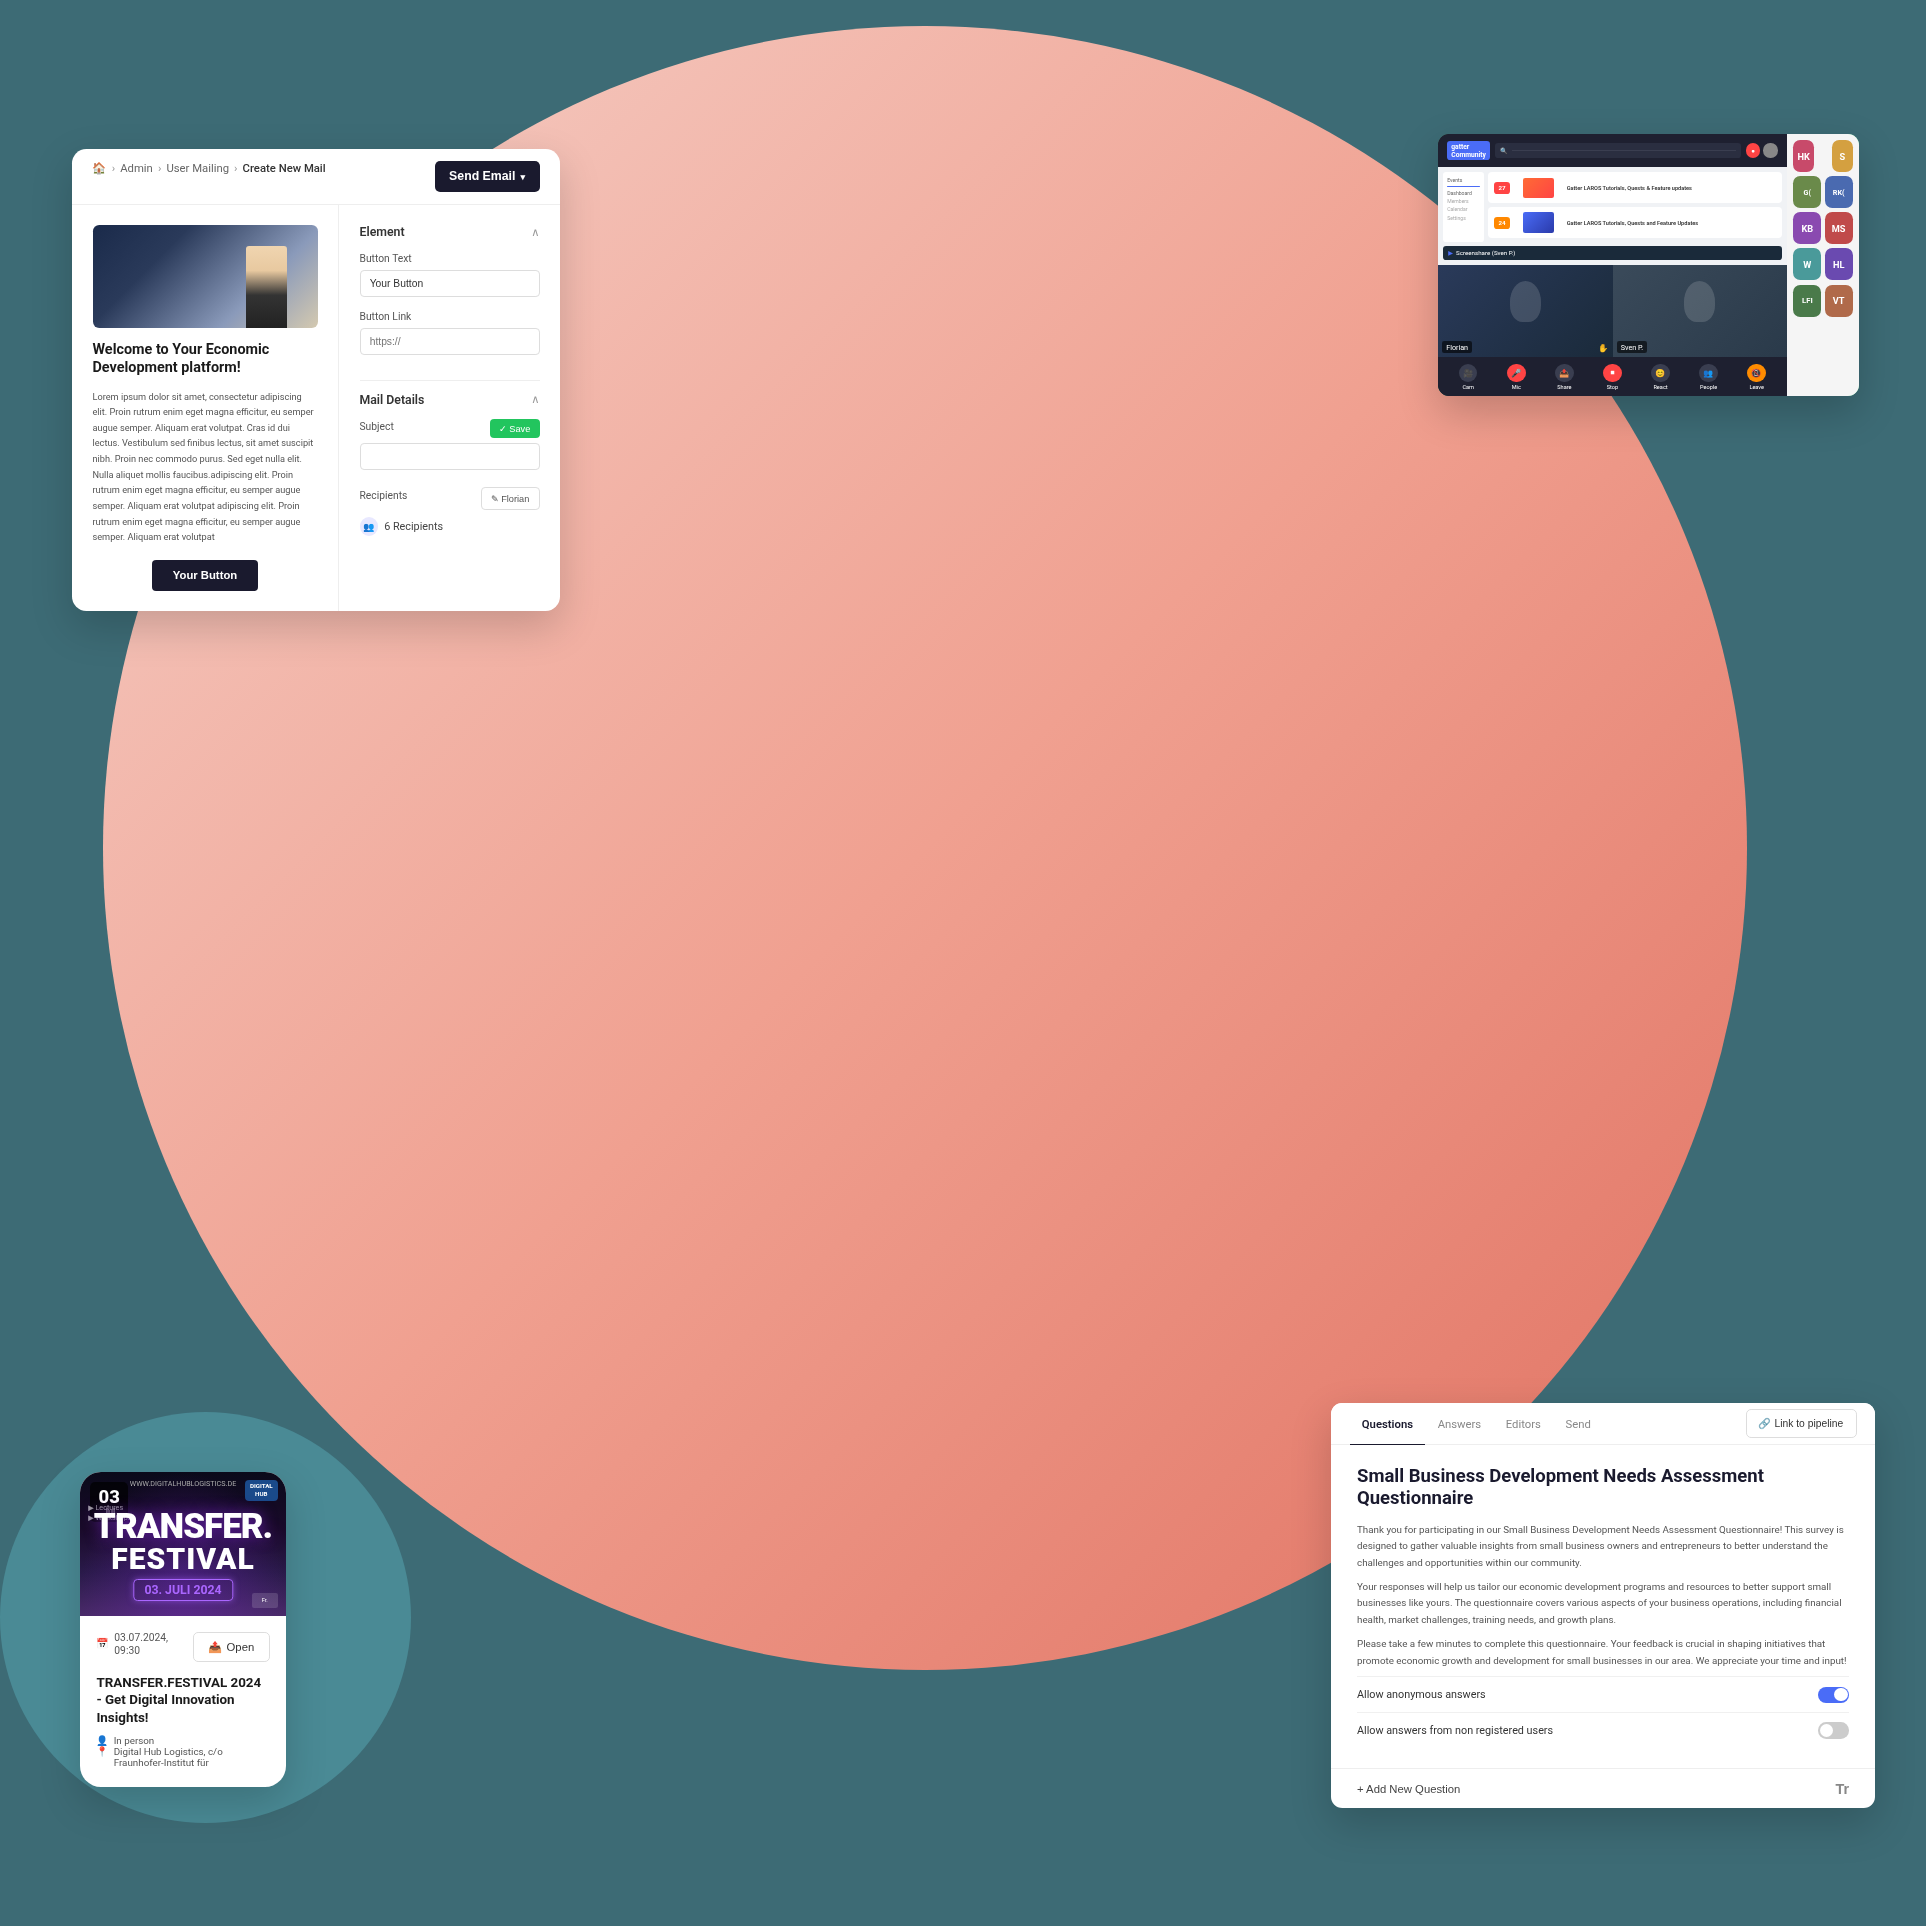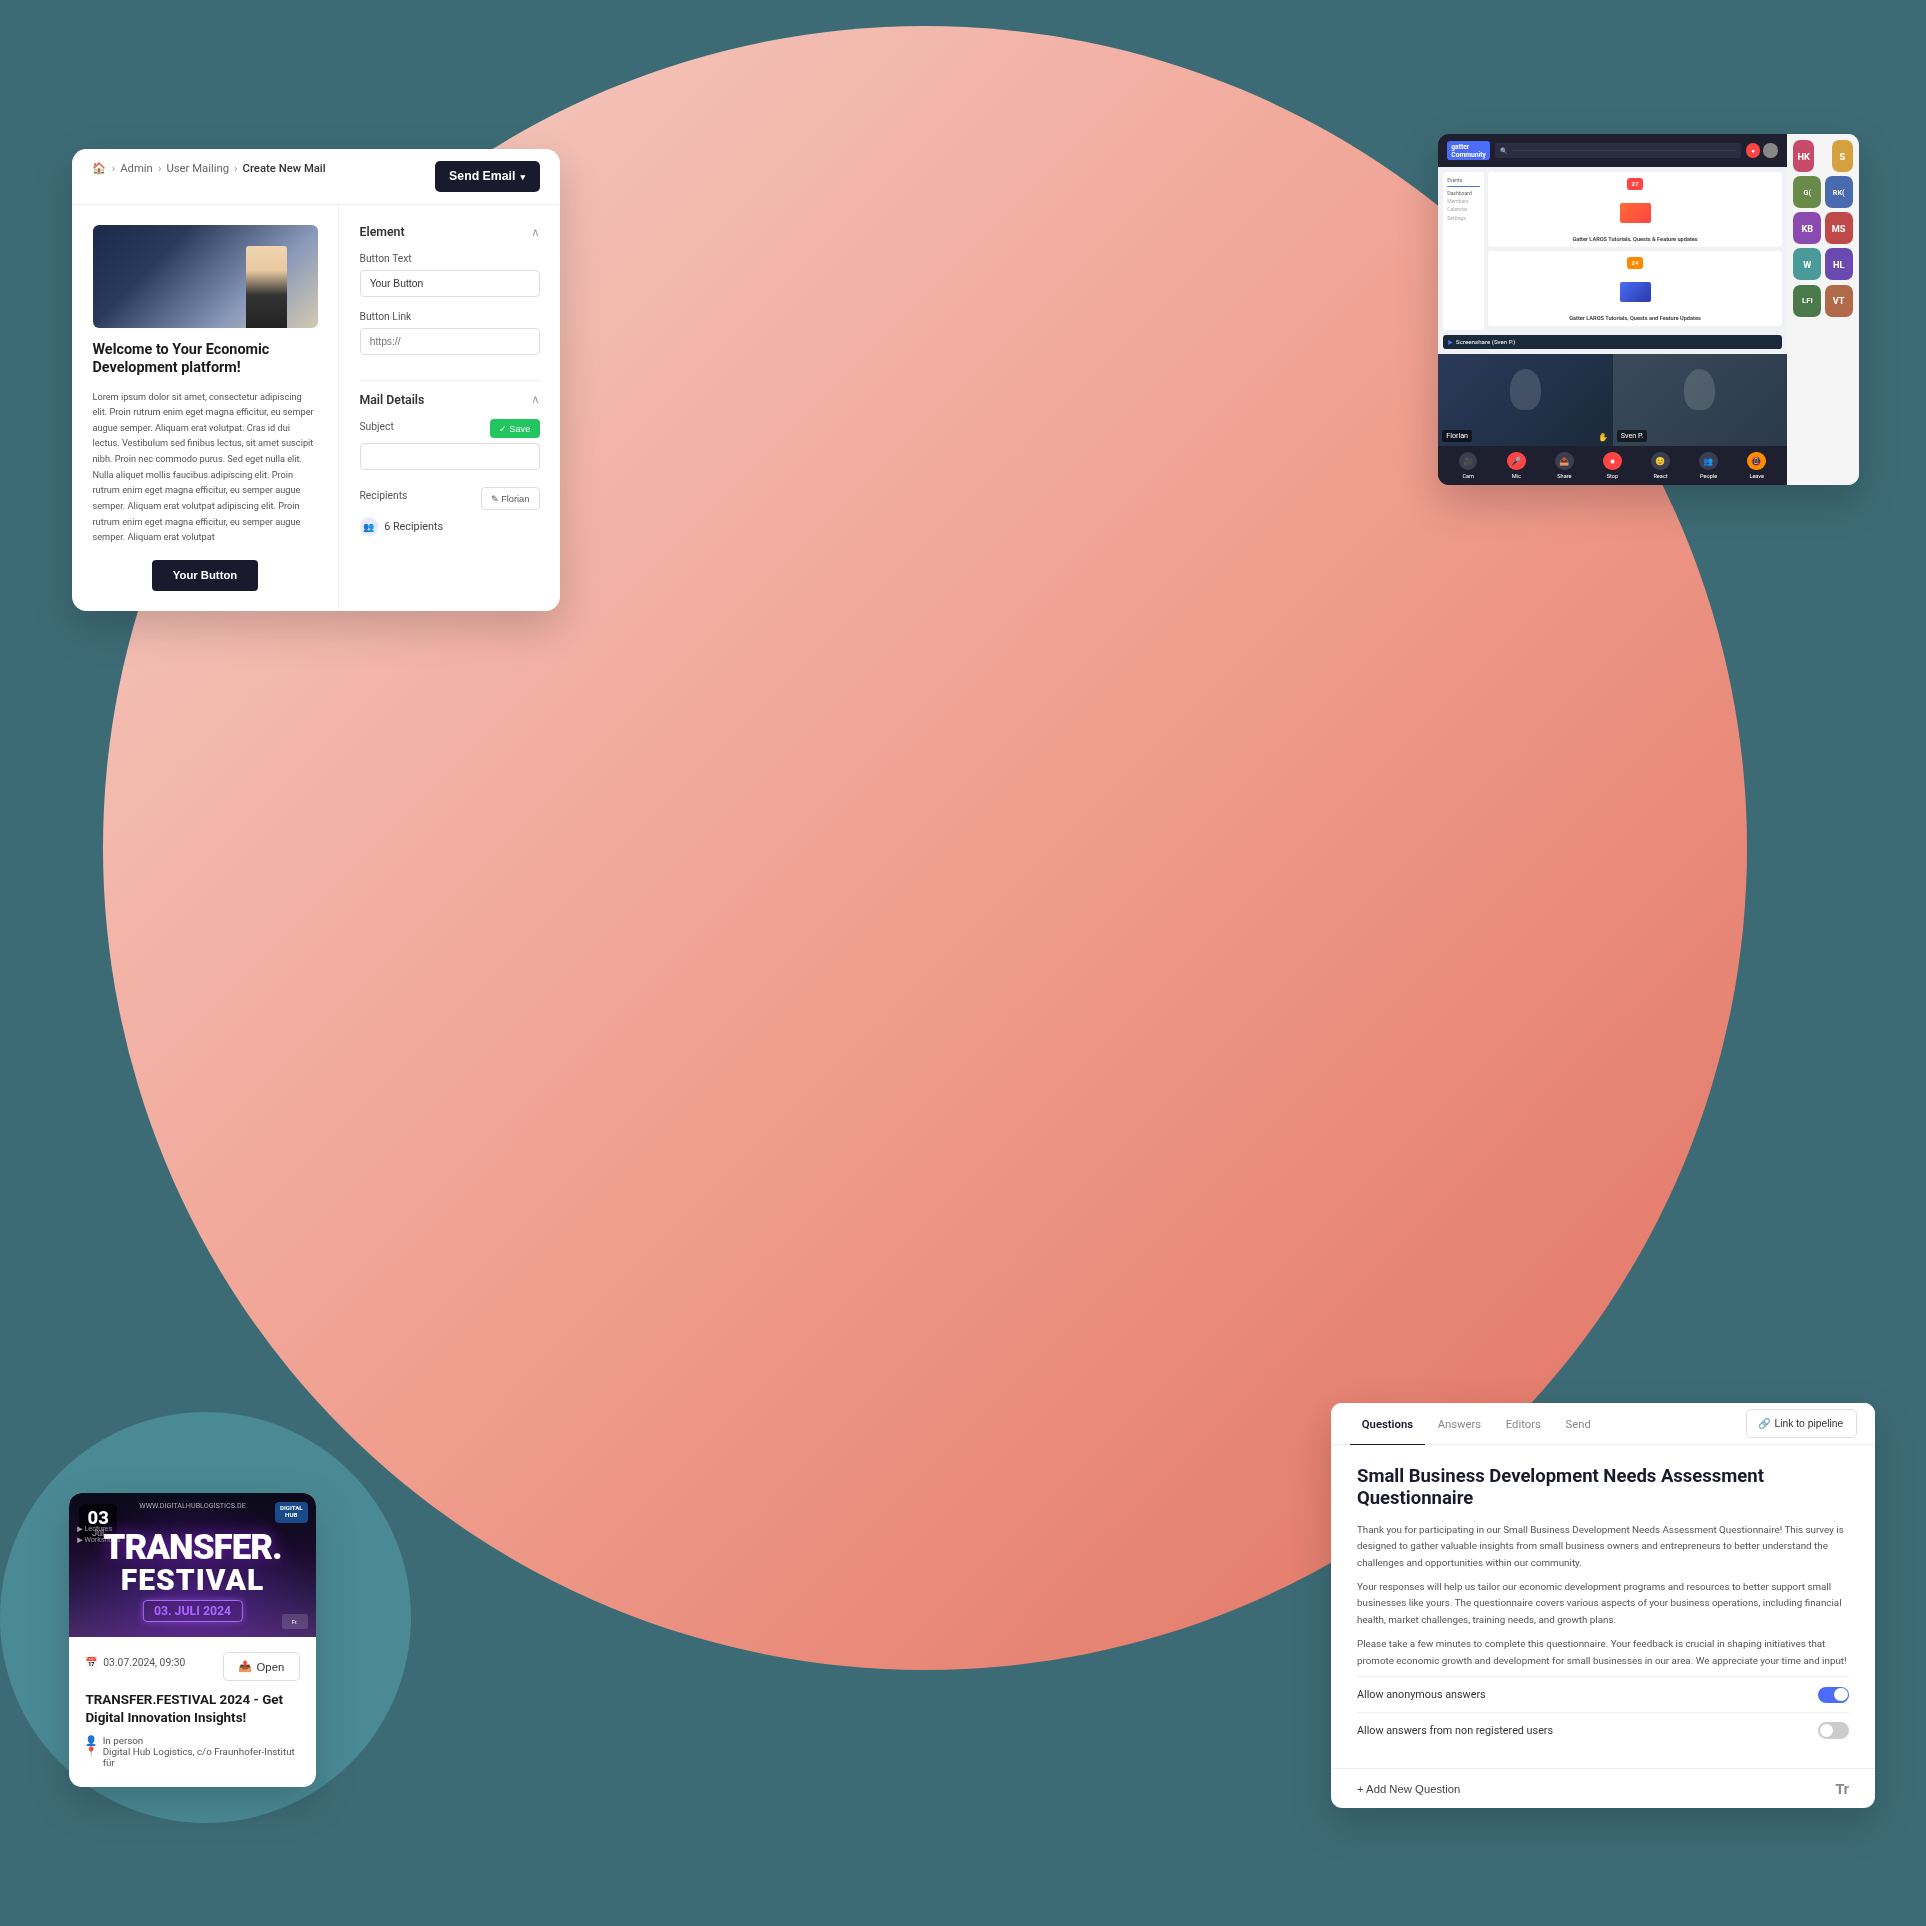--- a/index.html
+++ b/index.html
@@ -307,21 +307,20 @@
 
     .event-card {
       background: #fff;
       border-radius: 4.1px;
       margin-bottom: 4.1px;
       padding: 5.1px 6.2px;
       display: flex;
       align-items: center;
       gap: 13px;
       font-size: 7.2px;
-      flex-direction: column;
     }
 
     .event-date-badge {
       background: #ff4444;
       color: #fff;
       border-radius: 3.1px;
       padding: 2.1px 4.1px;
       font-size: 6.2px;
       font-weight: 700;
     }
@@ -422,24 +421,24 @@
       justify-content: center;
       font-size: 8.2px;
       font-weight: 700;
       color: #fff;
     }
 
     
     .panel-event {
       position: absolute;
       bottom: 139px;
-      left: 69px;
-      width: 247px;
+      left: 80px;
+      width: 206px;
       background: #fff;
-      border-radius: 13px;
+      border-radius: 21px;
       box-shadow: 0 15.4px 41px rgba(0,0,0,0.18);
       overflow: hidden;
     }
 
     .event-banner {
       width: 100%;
       height: 144px;
       background: linear-gradient(180deg, #0a0a1a 0%, #1a0a2a 40%, #2a1a4a 70%, #4a2a6a 100%);
       position: relative;
       overflow: hidden;

